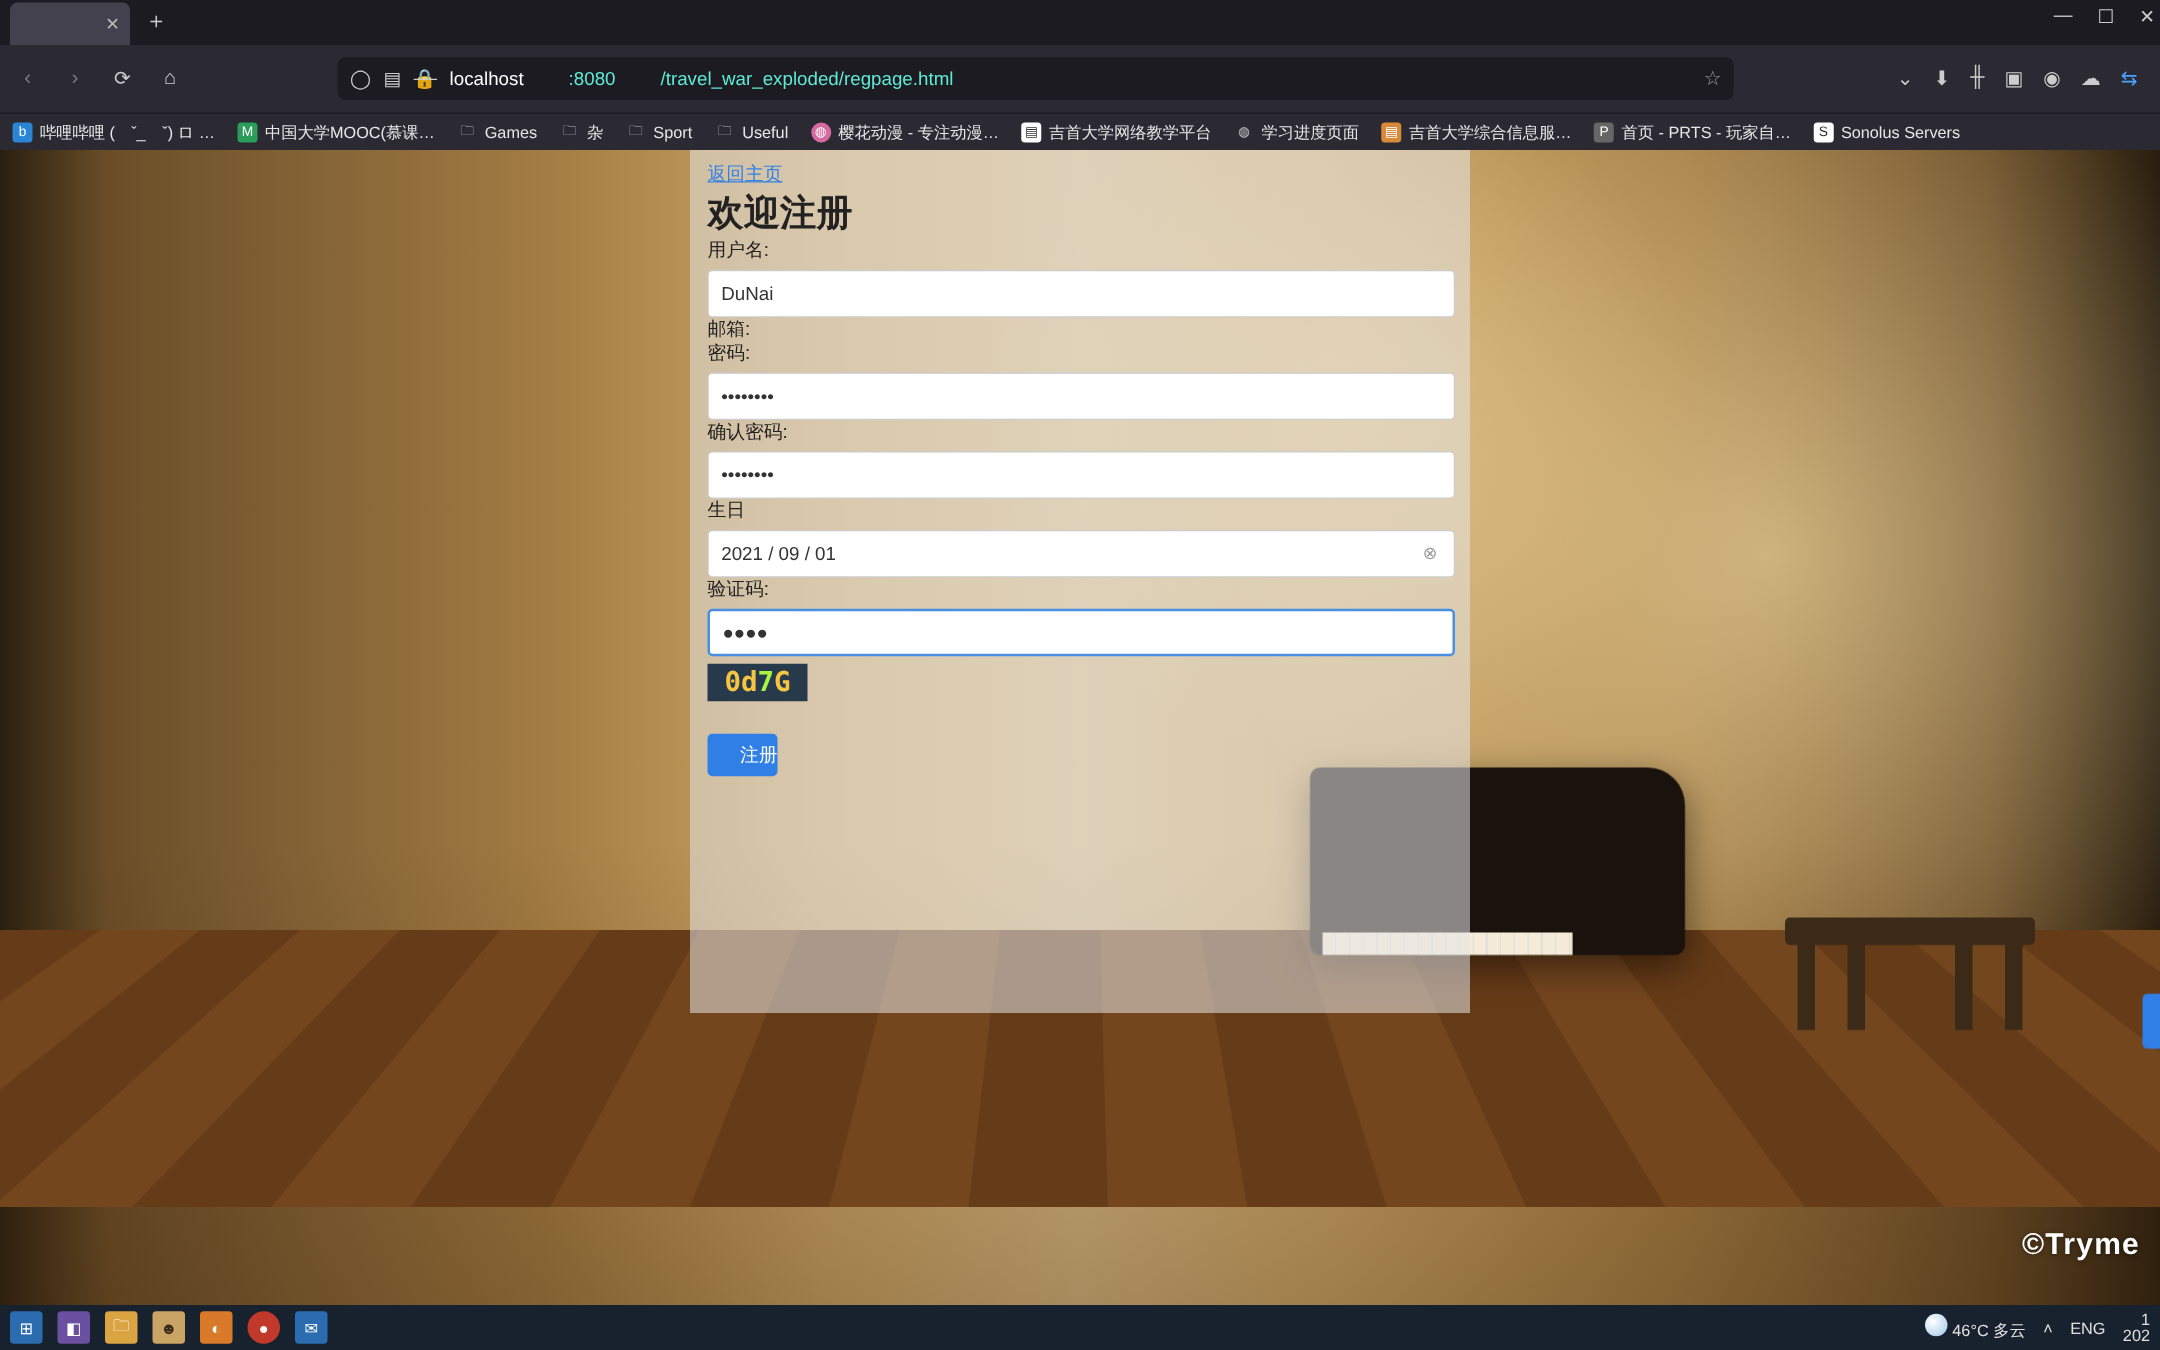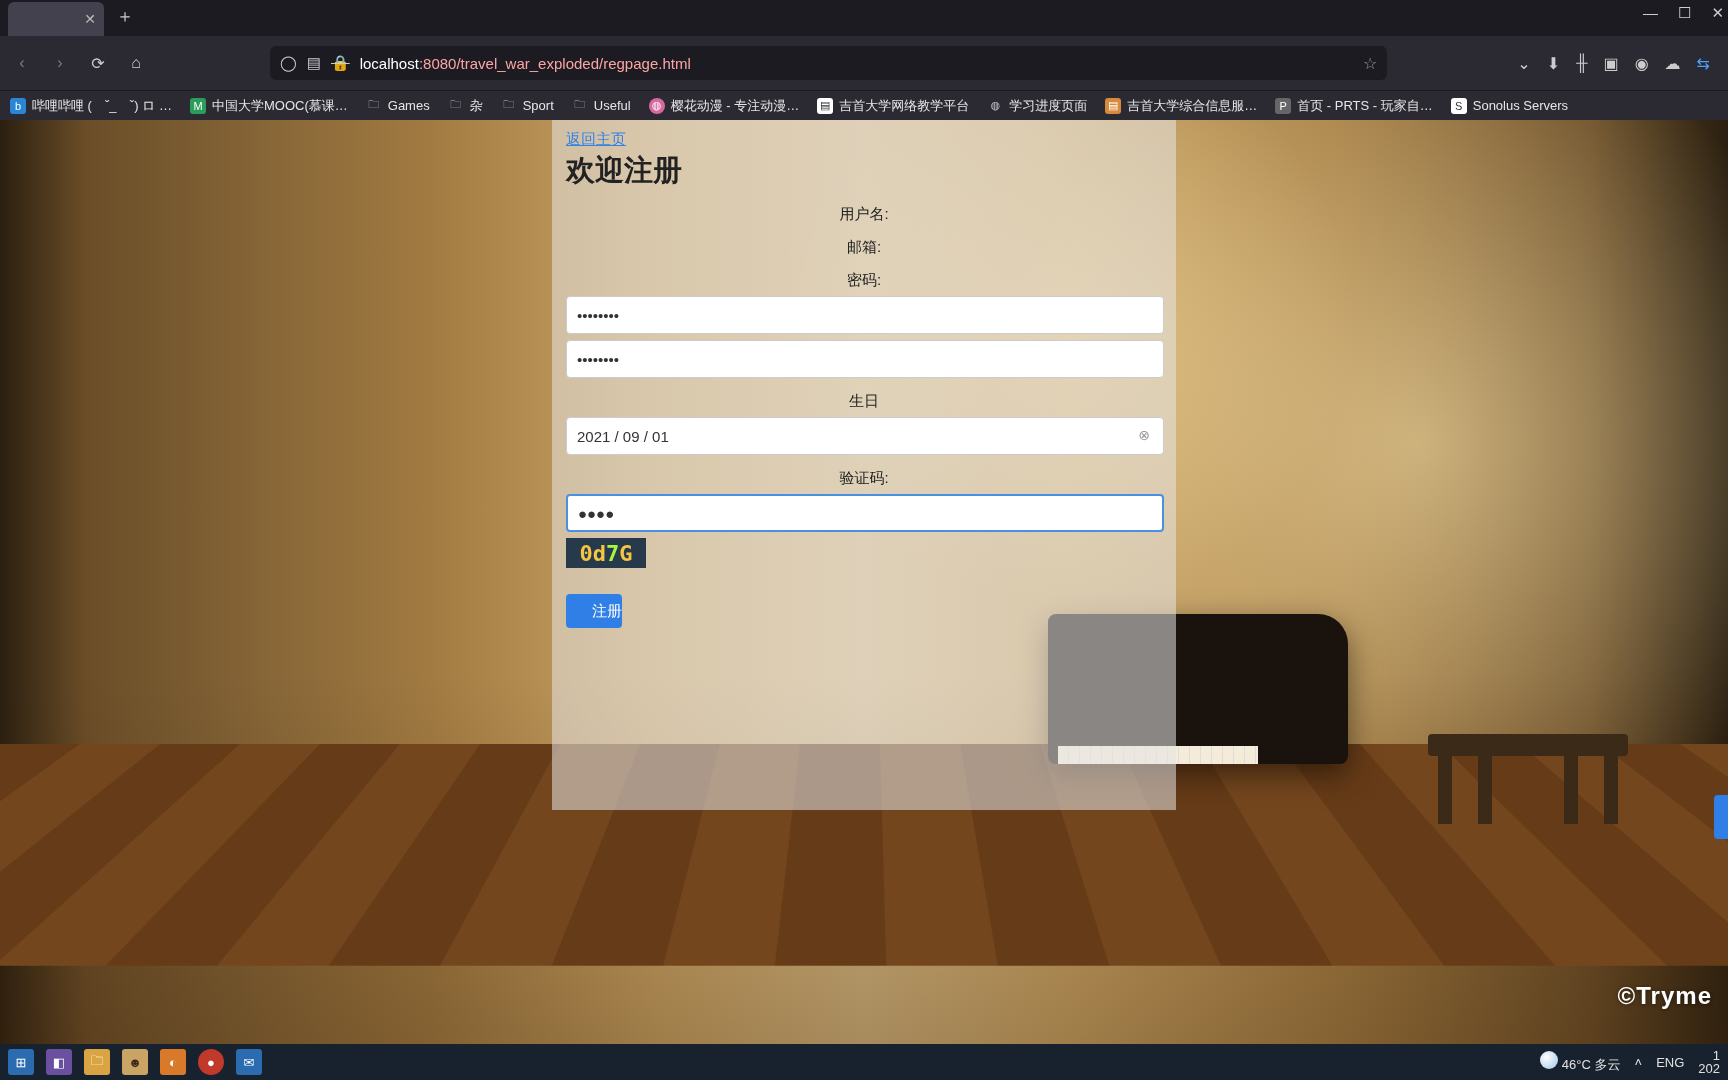--- a/index.html
+++ b/index.html
@@ -10,21 +10,21 @@
   .browser-chrome { background: #1c1b22; height: 90px; width: 100%; position: relative; }
   .tab-row { height: 36px; display: flex; align-items: flex-end; padding-left: 8px; }
   .tab { background: #42414d; height: 34px; width: 96px; border-radius: 6px 6px 0 0; display: flex; align-items: center; justify-content: flex-end; padding-right: 8px; color: #ccc; font-size: 12px; }
   .tab-close { color: #bbb; font-size: 14px; cursor: pointer; }
   .new-tab { color: #ccc; font-size: 18px; margin-left: 12px; margin-bottom: 8px; }
 
   .nav-row { height: 54px; background: #2b2a33; display: flex; align-items: center; padding: 0 8px; gap: 10px; }
   .nav-icon { width: 28px; height: 28px; display: flex; align-items: center; justify-content: center; color: #ccc; font-size: 16px; border-radius: 4px; }
   .url-bar { flex: 1; height: 34px; background: #1c1b22; border-radius: 6px; display: flex; align-items: center; padding: 0 10px; gap: 10px; color: #ccc; font-size: 15px; }
   .url-host { color: #fff; }
-  .url-path { color: #fca5a5; }
+  .url-path { color: #5eead4; padding-left: 36px; }
   .url-star { margin-left: auto; color: #9a9a9a; font-size: 16px; }
   .right-icons { display: flex; gap: 16px; color: #ccc; font-size: 16px; padding: 0 10px; }
 
   
   .bookmarks-bar { height: 30px; background: #2b2a33; display: flex; align-items: center; padding: 0 10px; gap: 18px; font-size: 13px; color: #e6e6e6; border-top: 1px solid #1c1b22; }
   .bookmark { display: flex; align-items: center; gap: 6px; white-space: nowrap; }
   .bm-icon { width: 16px; height: 16px; display: inline-flex; align-items: center; justify-content: center; border-radius: 3px; font-size: 11px; }
   .bm-blue { background: #2a86d4; color: #fff; }
   .bm-green { background: #2a9d5a; color: #fff; }
   .bm-folder { color: #bbb; }
@@ -52,21 +52,21 @@
   .piano-bench { position:absolute; right: -160px; bottom: 10px; width: 200px; height: 90px; }
   .bench-top { position:absolute; top:0; left:0; width: 200px; height: 22px; background:#3b2a18; border-radius:4px; }
   .bench-leg { position:absolute; bottom:0; width: 14px; height: 70px; background:#3b2a18; }
   .bench-leg.l1{ left:10px;} .bench-leg.l2{ left:50px;} .bench-leg.l3{ right:50px;} .bench-leg.l4{ right:10px;}
   .watermark { position:absolute; right: 16px; bottom: 34px; color: #fff; font-weight: bold; font-size: 24px; letter-spacing: 1px; text-shadow: 0 1px 4px rgba(0,0,0,0.5); text-align: center;}
   
   
   .form-panel { position: absolute; left: 552px; top: 0; width: 624px; height: 690px; background: rgba(230,230,230,0.55); padding: 10px 14px 14px 14px; }
   .back-link { color: #3382e6; font-size: 15px; text-decoration: underline; }
   .form-title { font-size: 29px; font-weight: 600; color: #222; margin-top: 2px; }
-  .field-label { font-size: 15px; color: #222; margin-top: 14px; display:block;text-align:center; }
+  .field-label { font-size: 15px; color: #222; margin-top: 0; display:block; }
   .text-input { width: 598px; height: 38px; background: #fff; border: 1px solid #ccc; border-radius: 4px; padding: 0 10px; font-size: 15px; color: #333; margin-top: 6px; outline: none; }
   .text-input.focused { border: 2px solid #4a90e2; }
   .date-wrap { position: relative; }
   .date-clear { position:absolute; right:12px; top: 16px; color: #999; font-size: 14px; cursor:pointer; }
   .captcha { margin-top: 6px; width: 80px; height: 30px; background: #263a4c; display:flex; align-items:center; justify-content:center; font-family: monospace; font-size: 22px; font-weight: bold; }
   .captcha .c0{color:#f5c542;} .captcha .c1{color:#f5c542;} .captcha .c2{color:#a7f542;} .captcha .c3{color:#f5c542;}
   .submit-btn { margin-top: 26px; width: 56px; height: 34px; background: #2f7fe6; color: #fff; border: none; border-radius: 4px; font-size: 15px; padding-left: 26px; }
   .side-tab { position:absolute; right:0; top: 675px; width: 14px; height: 44px; background:#2f7fe6; border-radius: 4px 0 0 4px; }
 
   
@@ -194,26 +194,28 @@
     </div>
   </div>
   <div class="watermark">©Tryme</div>
   <div class="side-tab"></div>
 
   <div class="form-panel">
     <a href="#" class="back-link">返回主页</a>
     <h1 class="form-title">欢迎注册</h1>
 
     <label class="field-label">用户名:</label>
+    <input class="text-input" type="text" value="DuNai" style="">
 
     <label class="field-label">邮箱:</label>
 
     <label class="field-label">密码:</label>
     <input class="text-input" type="text" value="••••••••" style="">
 
+    <label class="field-label">确认密码:</label>
     <input class="text-input" type="text" value="••••••••" style="">
 
     <label class="field-label">生日</label>
     <div class="date-wrap">
       <input class="text-input" type="text" value="2021 / 09 / 01" style="">
       <span class="date-clear">⊗</span>
     </div>
 
     <label class="field-label">验证码:</label>
     <input class="text-input focused" type="text" value="●●●●" style="">

